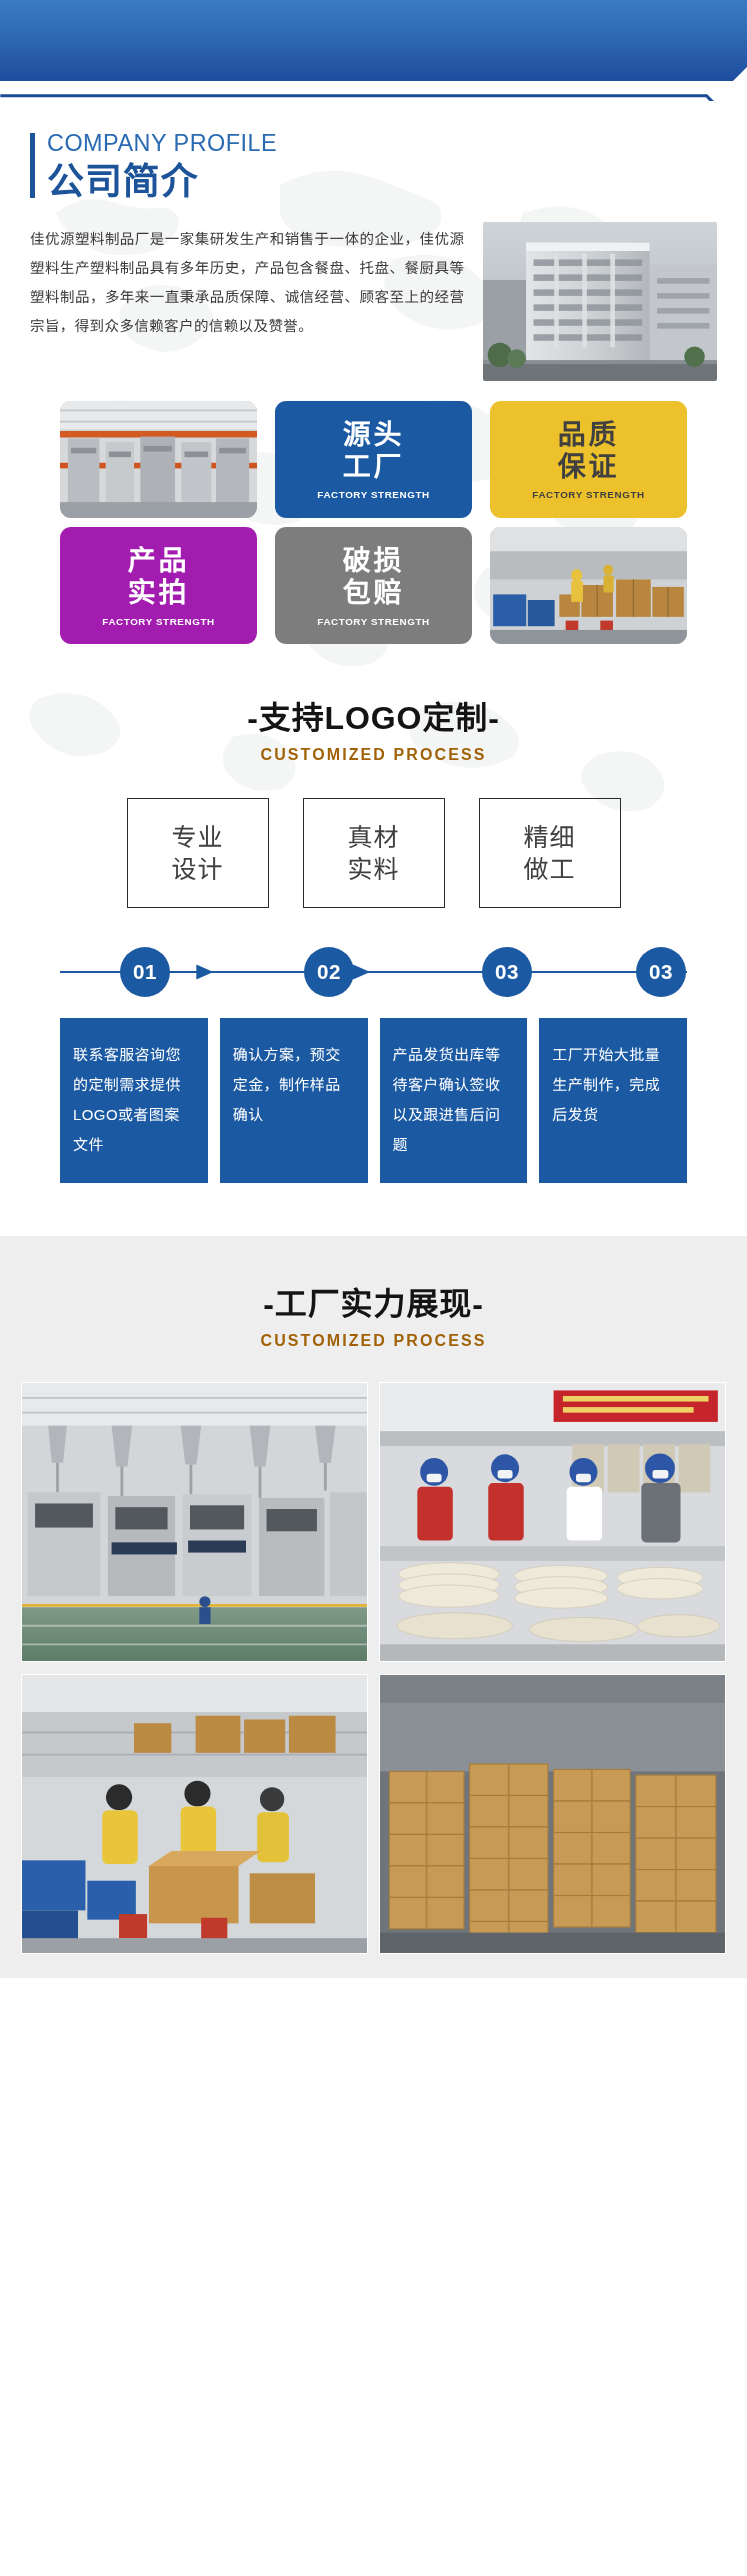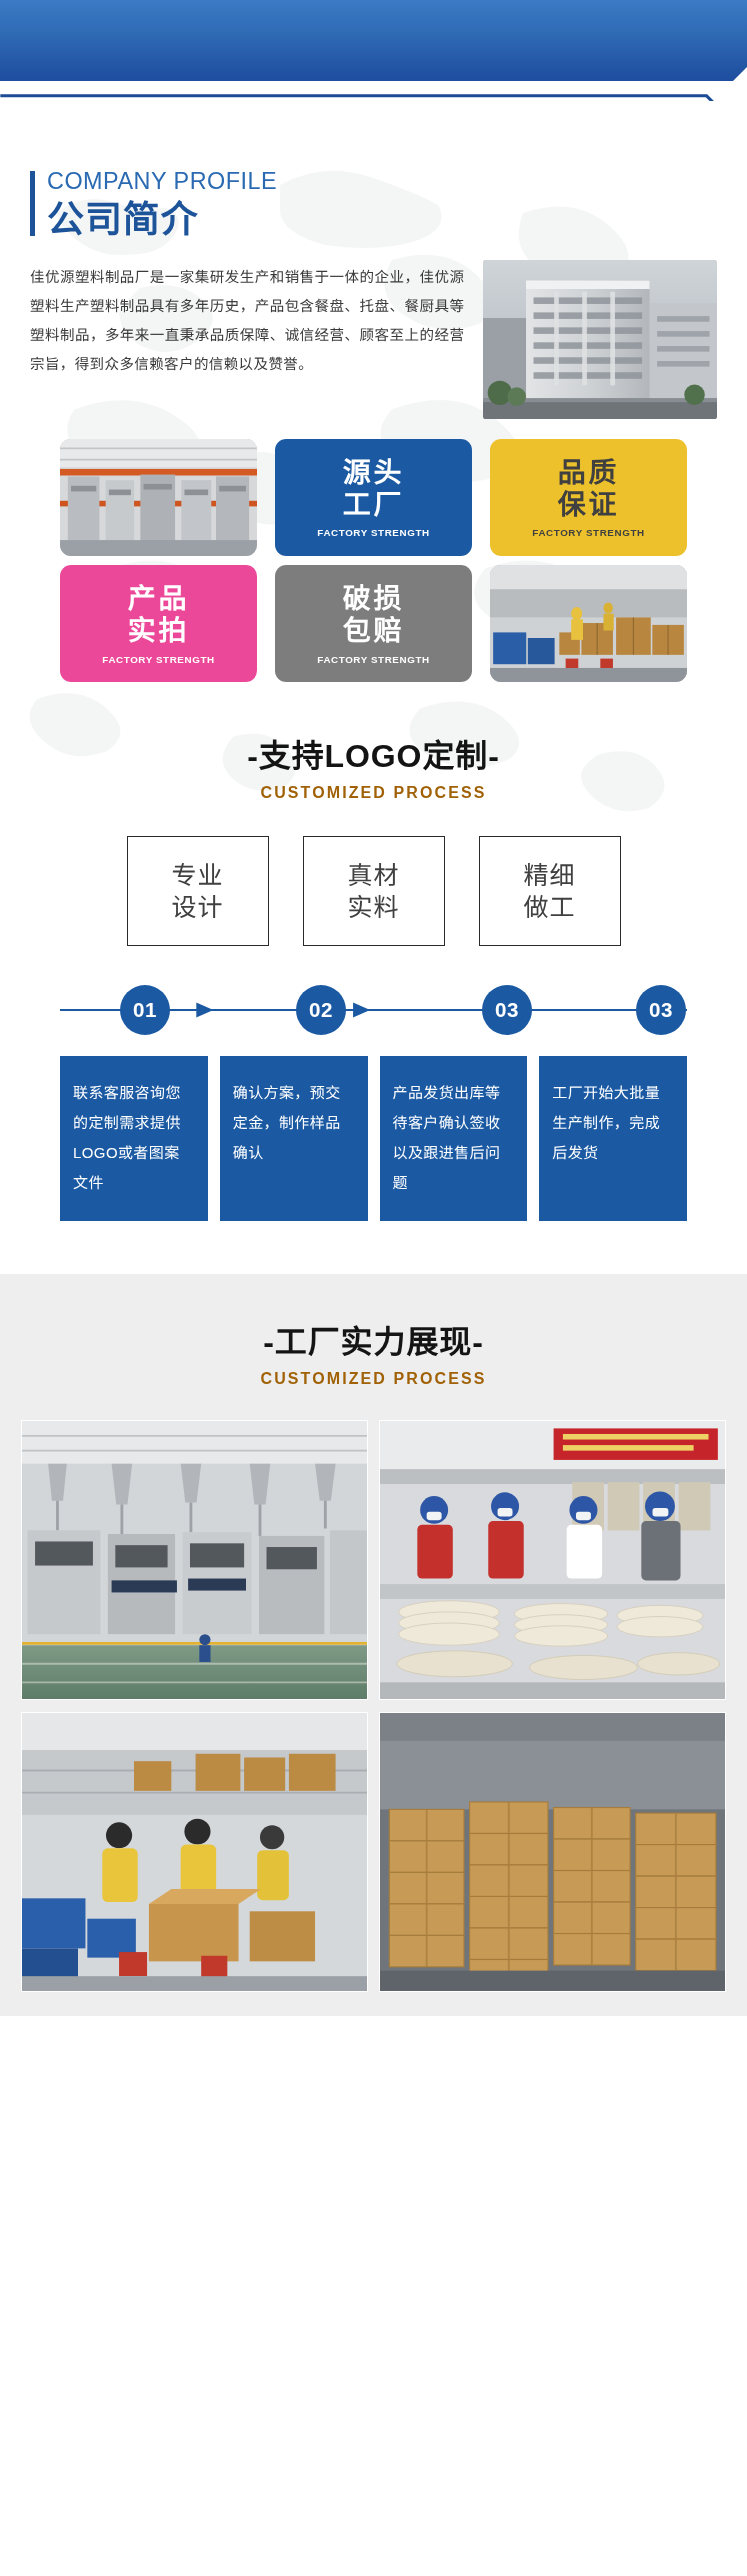--- a/index.html
+++ b/index.html
@@ -51,21 +51,21 @@
   
   .map-watermark {
     position: absolute;
     left: 0; top: 0;
     width: 747px;
     height: 841px;
     opacity: 0.085;
     pointer-events: none;
     z-index: 0;
   }
-  .profile-inner { position: relative; z-index: 1; margin-top: 38px; }
+  .profile-inner { position: relative; z-index: 1; }
 
   .title-block {
     position: relative;
     padding-left: 17px;
     margin-bottom: 17px;
   }
   .title-bar {
     position: absolute;
     left: 0; top: 3.7px;
     width: 4.7px;
@@ -152,21 +152,21 @@
     font-size: 9.8px;
     font-weight: 700;
     letter-spacing: 0.6px;
     color: #ffffff;
     text-align: center;
   }
   .tile-blue   { background: #1b5aa3; }
   .tile-yellow { background: #edc12b; }
   .tile-yellow .tile-text-cn,
   .tile-yellow .tile-text-en { color: #404040; }
-  .tile-orange { background: #ec4899; }
+  .tile-orange { background: #a21caf; }
   .tile-gray   { background: #7d7d7d; }
 
   
   .custom-section {
     position: relative;
     z-index: 1;
     padding: 45px 30px 0 30px;
     text-align: center;
   }
   .sec-title-cn {
@@ -500,21 +500,21 @@
       </div>
 
       <div class="timeline">
         <svg viewBox="0 0 736 54" xmlns="http://www.w3.org/2000/svg" preserveAspectRatio="none">
           <line x1="0" y1="27" x2="736" y2="27" stroke="#1b5aa3" stroke-width="2"></line>
           <polygon points="160,19 180,27 160,35" fill="#1b5aa3"></polygon>
           <polygon points="344,19 364,27 344,35" fill="#1b5aa3"></polygon>
           <polygon points="528,19 548,27 528,35" fill="#1b5aa3"></polygon>
         </svg>
         <div class="tl-num" style="left:60px;">01</div>
-        <div class="tl-num" style="left:236px;">02</div>
+        <div class="tl-num" style="left:244px;">02</div>
         <div class="tl-num" style="left:422px;">03</div>
         <div class="tl-num" style="left:576px;">03</div>
       </div>
 
       <div class="steps-row">
         <div class="step-card">联系客服咨询您的定制需求提供LOGO或者图案文件</div>
         <div class="step-card">确认方案，预交定金，制作样品确认</div>
         <div class="step-card">产品发货出库等待客户确认签收以及跟进售后问题</div>
         <div class="step-card">工厂开始大批量生产制作，完成后发货</div>
       </div>

